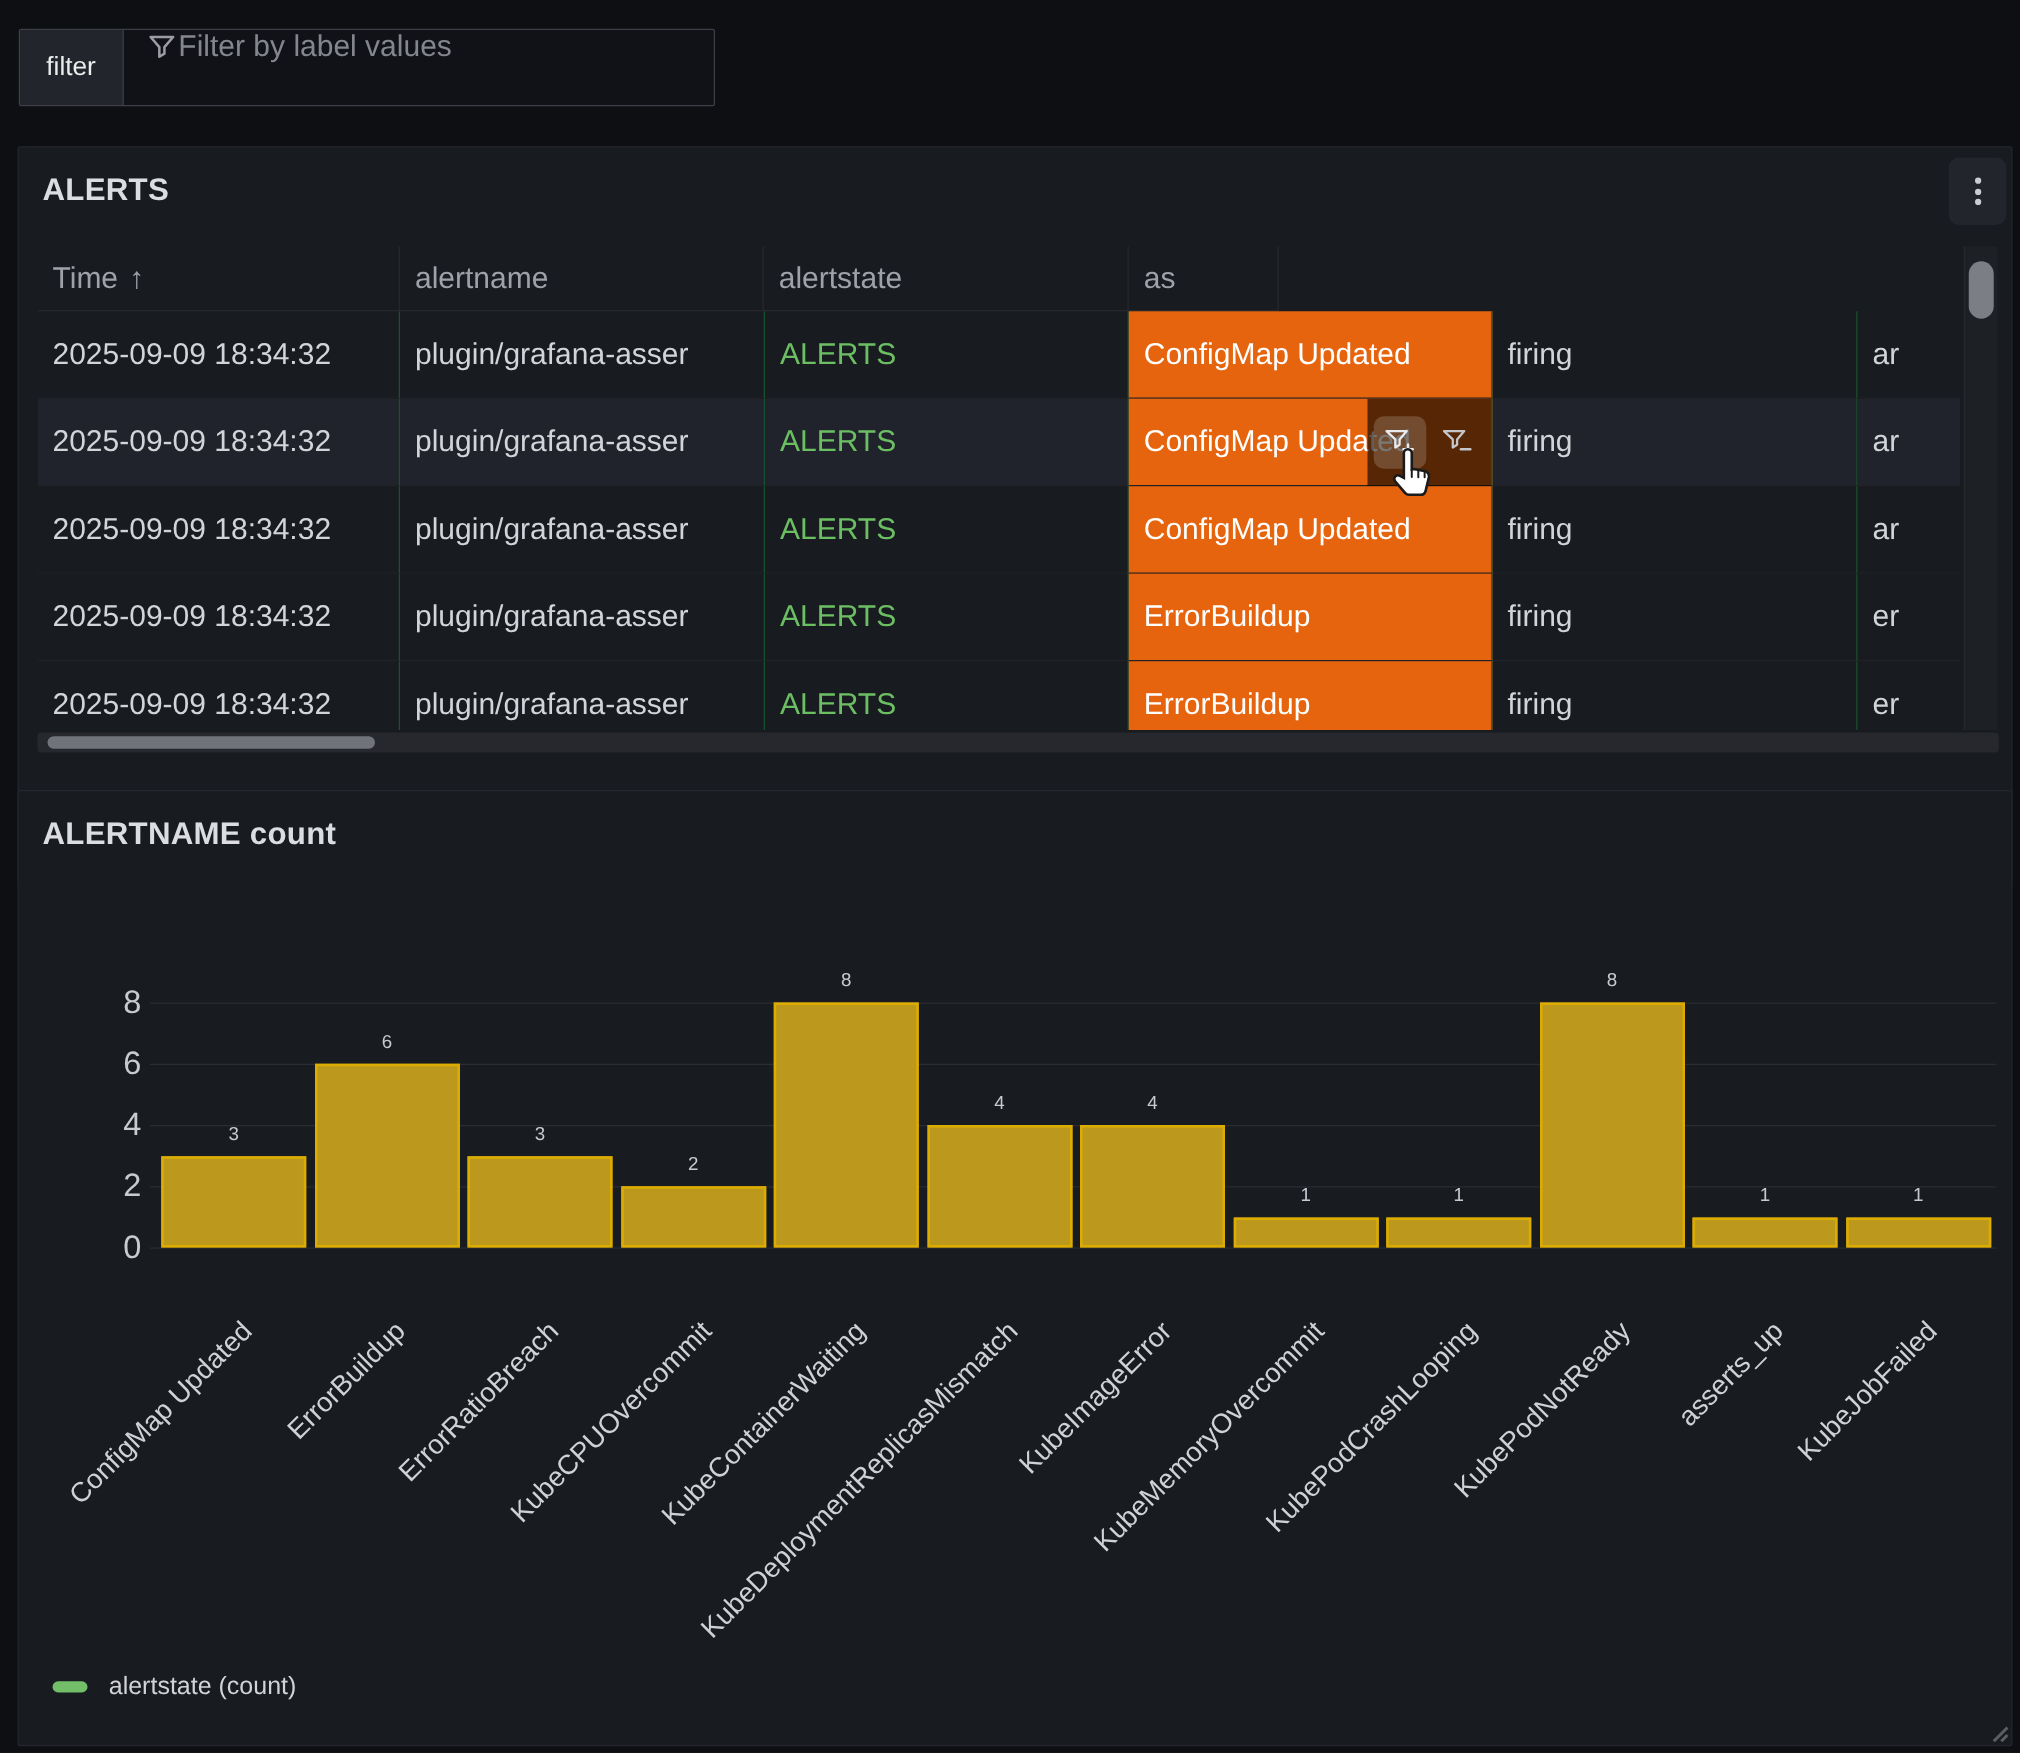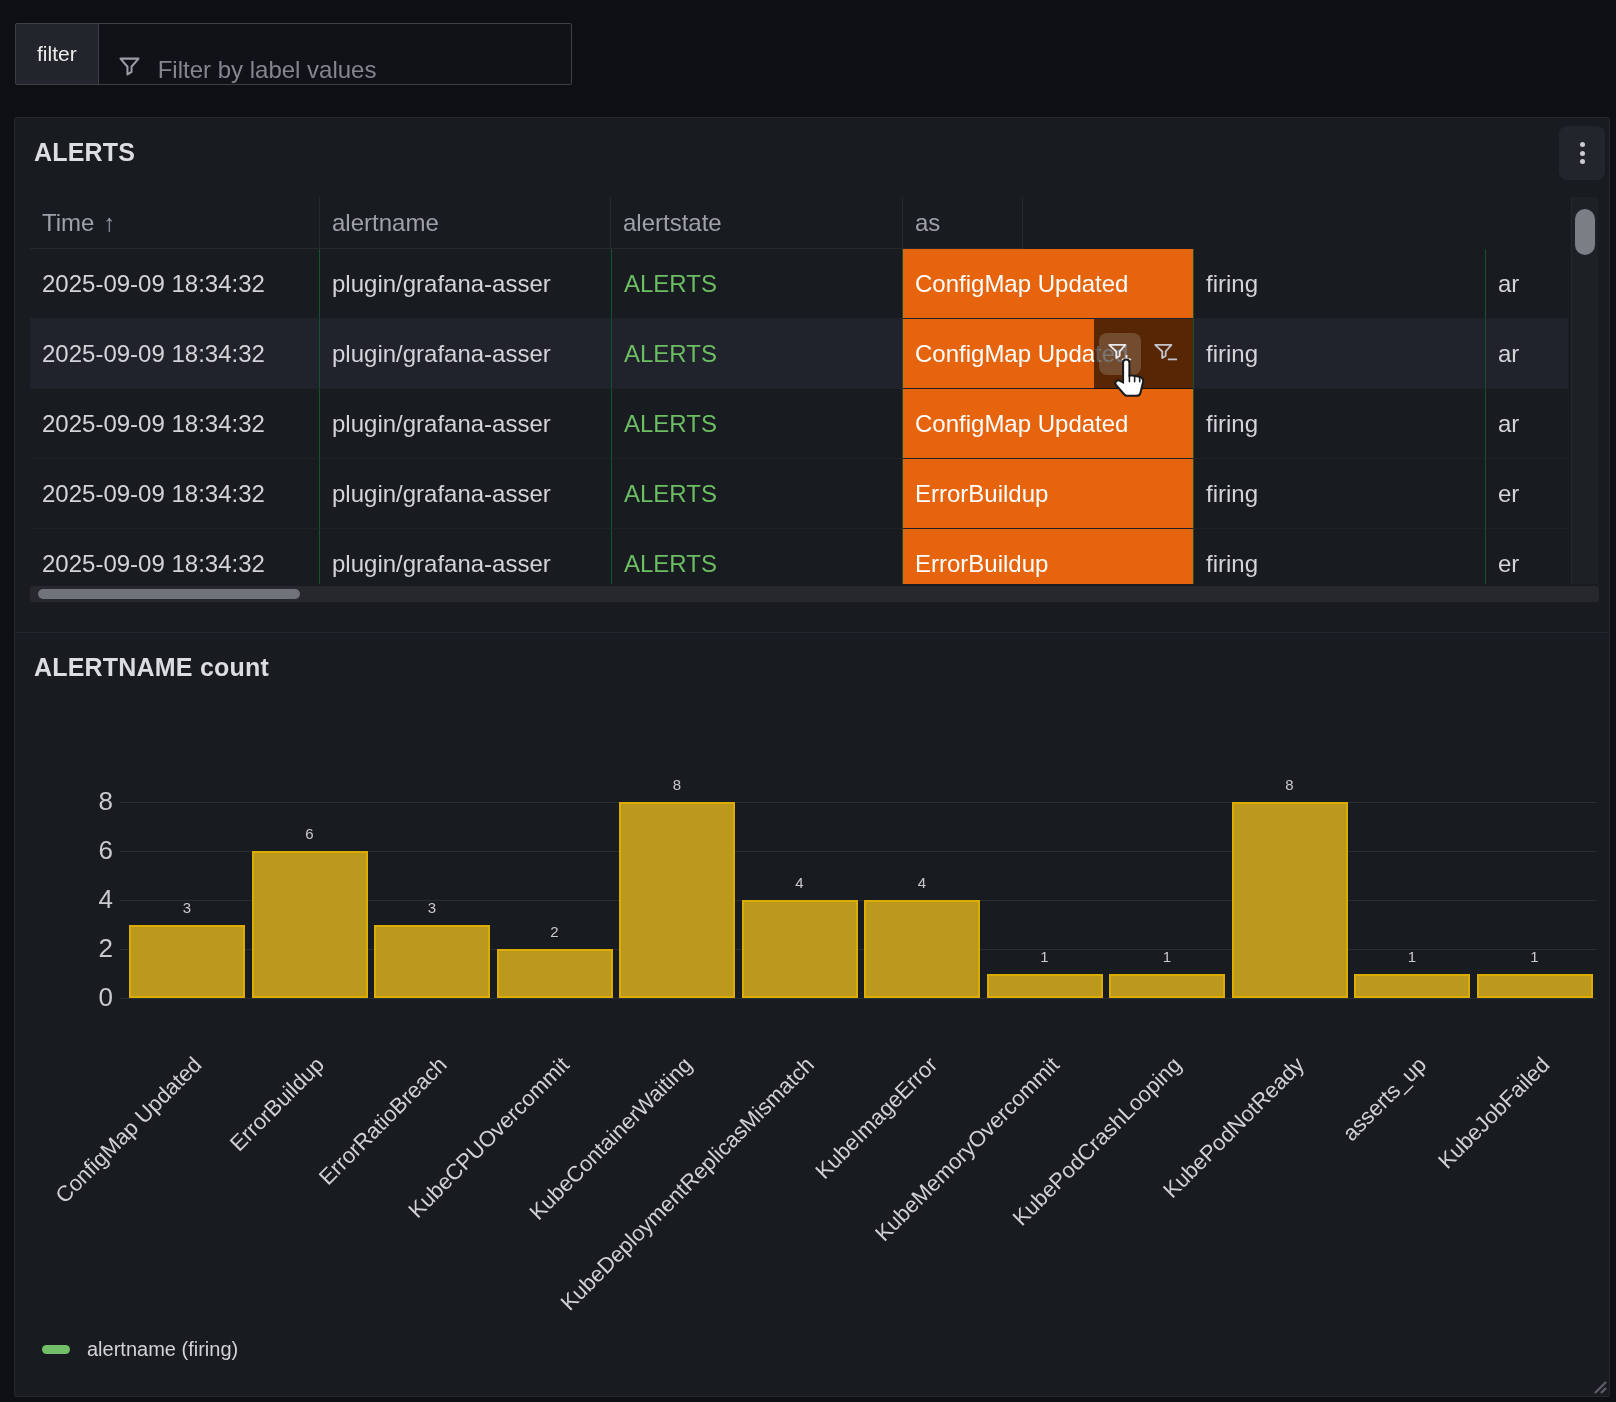--- a/index.html
+++ b/index.html
@@ -6,21 +6,21 @@
   body{
     width:1616px;height:1402px;position:relative;overflow:hidden;
     background:#0e0f13;color:#d8d9dd;
     font-family:"Liberation Sans",sans-serif;
   }
   
   .filter-bar{position:absolute;left:15px;top:23px;height:62px;display:flex;
     border:1px solid #3c3f46;border-radius:2px;box-sizing:border-box;background:#111217;}
   .filter-label{background:#22252b;padding:0 21px;display:flex;align-items:center;
     font-size:21px;font-weight:400;color:#eceded;border-right:1px solid #3c3f46;}
-  .filter-input{width:438px;display:flex;align-items:flex-end;gap:15px;padding:0 17px;}
+  .filter-input{width:438px;display:flex;align-items:flex-start;padding:0 17px;}
   .filter-input .ph{color:#84868e;font-size:24px;}
   
   .panel{position:absolute;left:14px;width:1596px;background:#181b1f;
     border:1px solid #25272e;border-radius:2px;box-sizing:border-box;overflow:hidden;}
   #alerts-panel{top:117px;height:593px;}
   #chart-panel{top:632px;height:765px;}
   .panel-title{position:absolute;left:19px;top:20px;font-size:25px;font-weight:700;
     color:#dcdde1;letter-spacing:.2px;}
   .kebab{position:absolute;right:4px;top:8px;width:46px;height:54px;background:#23252c;
     border-radius:8px;display:flex;align-items:center;justify-content:center;cursor:pointer;}
@@ -285,20 +285,20 @@
       <div class="bar" style="left: 1339px; width: 116px; top: 340.5px; height: 24.5px; background: rgb(188, 152, 28); border-color: rgb(220, 172, 0);"></div>
       <div class="vlabel" style="left: 1339px; width: 116px; top: 314.5px;">1</div>
       <div class="xlabel" style="right: 195px;">asserts_up</div>
       <div class="bar" style="left: 1461.5px; width: 116px; top: 340.5px; height: 24.5px; background: rgb(188, 152, 28); border-color: rgb(220, 172, 0);"></div>
       <div class="vlabel" style="left: 1461.5px; width: 116px; top: 314.5px;">1</div>
       <div class="xlabel" style="right: 72.5px;">KubeJobFailed</div>
     </div>
 
   <div class="legend">
     <span class="pill" id="legend-pill" style="background: rgb(115, 191, 105);"></span>
-    <span class="lbl">alertname (firing)</span>
+    <span class="lbl">alertstate (count)</span>
   </div>
 
   <svg class="resize-corner" width="16" height="16">
     <line x1="15" y1="4" x2="4" y2="15" stroke="#5c5e64" stroke-width="2.4"></line>
     <line x1="15" y1="10" x2="10" y2="15" stroke="#5c5e64" stroke-width="2.4"></line>
   </svg>
 </div>
 
 </body></html>

